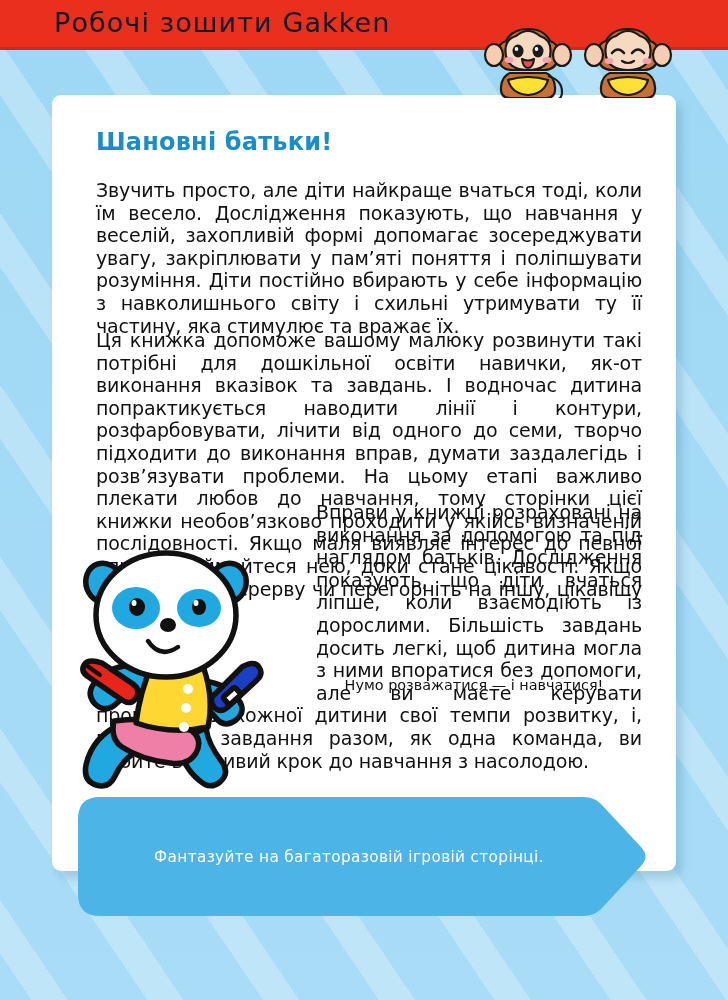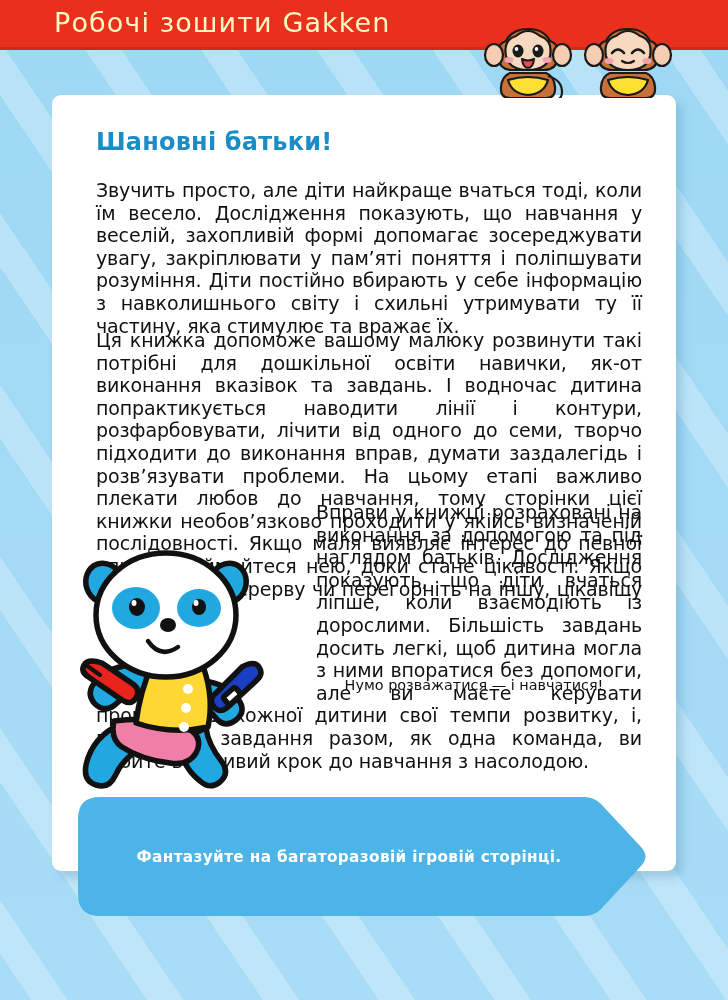--- a/index.html
+++ b/index.html
@@ -44,21 +44,21 @@
     height: 50px;
     background: #e8301c;
     border-bottom: 3px solid #cf2a18;
     box-sizing: border-box;
     z-index: 6;
   }
   #header-title {
     position: absolute;
     left: 54px;
     top: 7px;
-    color: #fef9c3;
+    color: #0f172a;
     font-size: 27px;
     letter-spacing: 1.1px;
     font-weight: 400;
     white-space: nowrap;
     font-family: "DejaVu Sans", sans-serif;
   }
 
   
   #monkeys {
     position: absolute;
@@ -166,21 +166,21 @@
     left: 0; top: 0;
     width: 542px;
     height: 119px;
     display: flex;
     flex-direction: column;
     align-items: center;
     justify-content: center;
     gap: 8px;
     color: #ffffff;
     font-size: 15.3px;
-    font-weight: bold;
+    font-weight: normal;
     letter-spacing: 0.35px;
     text-align: center;
     font-family: "DejaVu Sans", sans-serif;
   }
   #callout-line-1 { white-space: nowrap; }
   #callout-line-2 { width: 470px; line-height: 26px; }
 </style>
 </head>
 <body>
 

